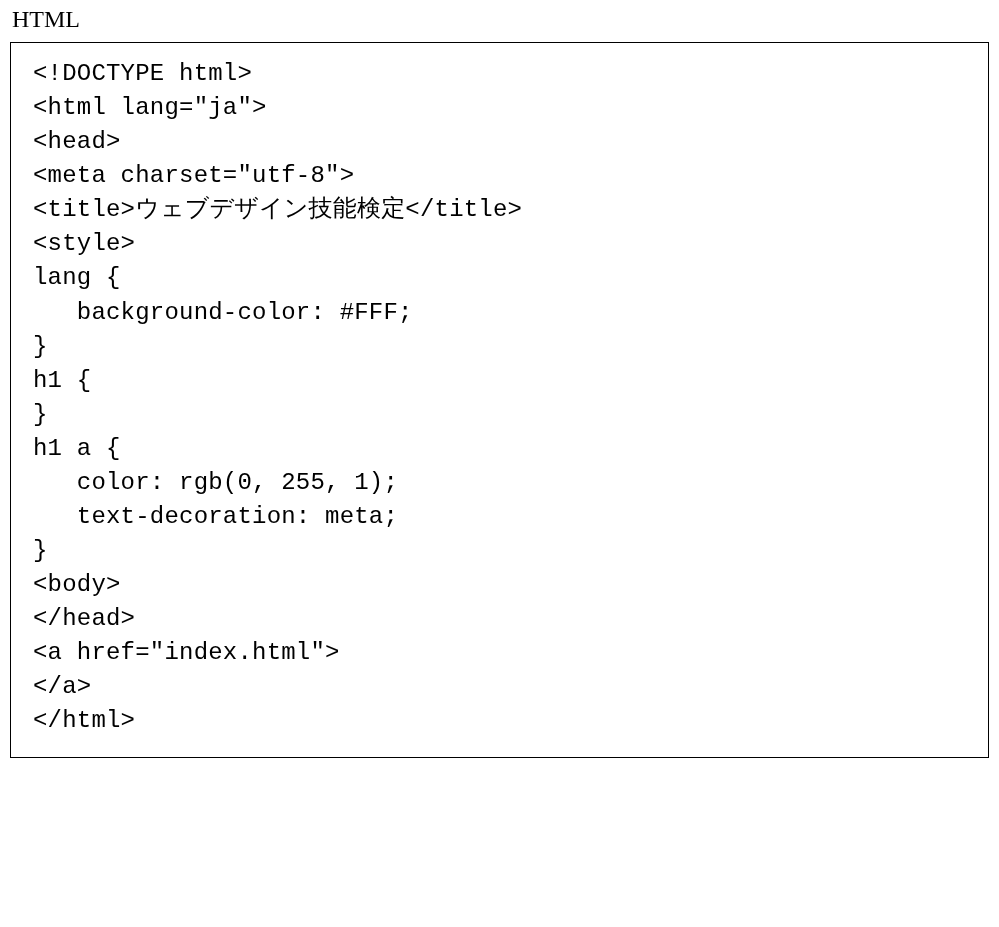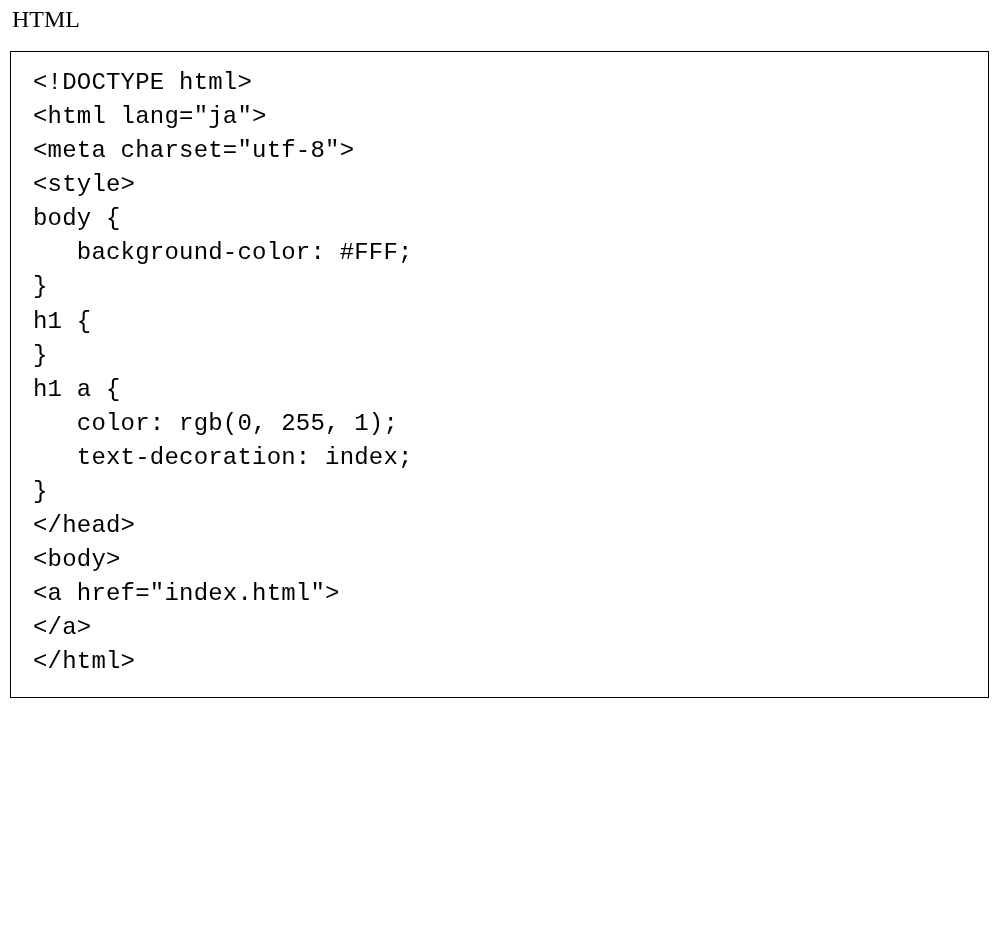--- a/index.html
+++ b/index.html
@@ -6,21 +6,21 @@
     margin: 0;
     padding: 6px 10px;
     background: #fff;
     font-family: "Times New Roman", Times, serif;
     color: #000;
     width: 999px;
     box-sizing: border-box;
   }
   .label {
     font-size: 24px;
-    margin: 0 0 18px 2px;
+    margin: 0 0 9px 2px;
     font-weight: normal;
   }
   .code-box {
     border: 1.5px solid #000;
     padding: 14px 22px 18px 22px;
     box-sizing: border-box;
   }
   .code-line {
     font-family: "Courier New", Courier, monospace;
     font-size: 24px;
@@ -30,29 +30,31 @@
   }
 </style>
 </head>
 <body>
 
 <div class="label">HTML</div>
 
 <div class="code-box">
   <div class="code-line">&lt;!DOCTYPE html&gt;</div>
   <div class="code-line">&lt;html lang="ja"&gt;</div>
+  <div class="code-line">&lt;head&gt;</div>
   <div class="code-line">&lt;meta charset="utf-8"&gt;</div>
+  <div class="code-line">&lt;title&gt;ウェブデザイン技能検定&lt;/title&gt;</div>
   <div class="code-line">&lt;style&gt;</div>
-  <div class="code-line">body {</div>
+  <div class="code-line">lang {</div>
   <div class="code-line">   background-color: #FFF;</div>
   <div class="code-line">}</div>
   <div class="code-line">h1 {</div>
   <div class="code-line">}</div>
   <div class="code-line">h1 a {</div>
   <div class="code-line">   color: rgb(0, 255, 1);</div>
-  <div class="code-line">   text-decoration: index;</div>
+  <div class="code-line">   text-decoration: meta;</div>
   <div class="code-line">}</div>
+  <div class="code-line">&lt;body&gt;</div>
   <div class="code-line">&lt;/head&gt;</div>
-  <div class="code-line">&lt;body&gt;</div>
   <div class="code-line">&lt;a href="index.html"&gt;</div>
   <div class="code-line">&lt;/a&gt;</div>
   <div class="code-line">&lt;/html&gt;</div>
 </div>
 
 </body></html>

